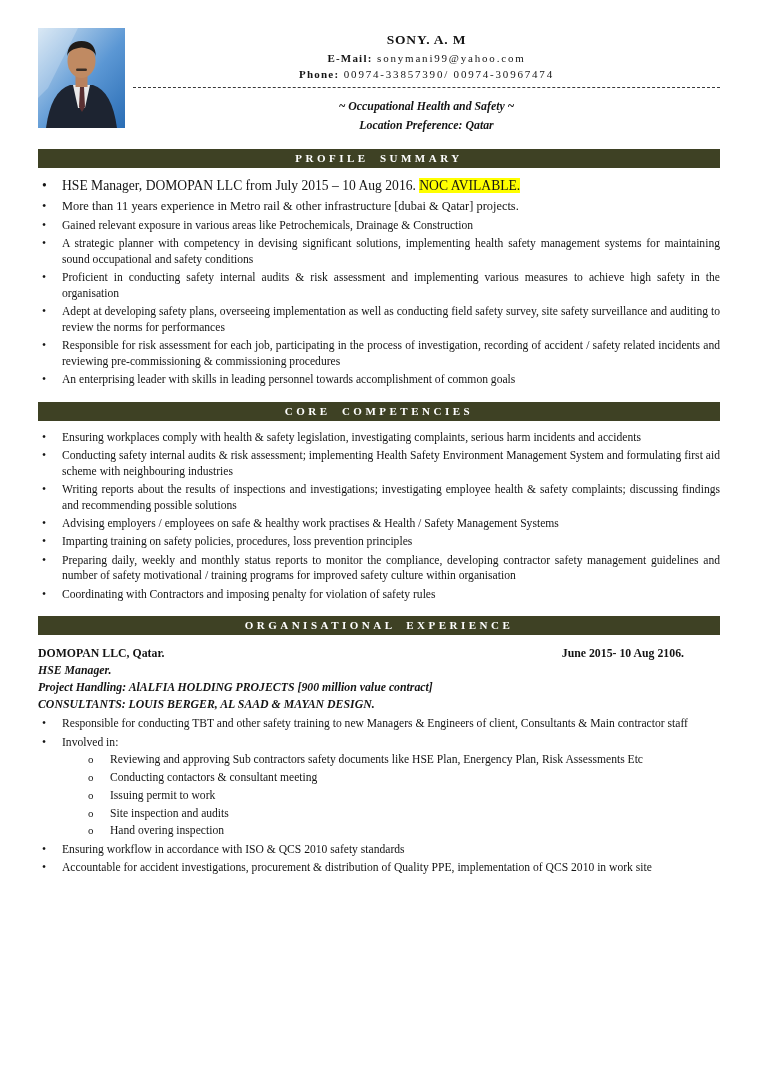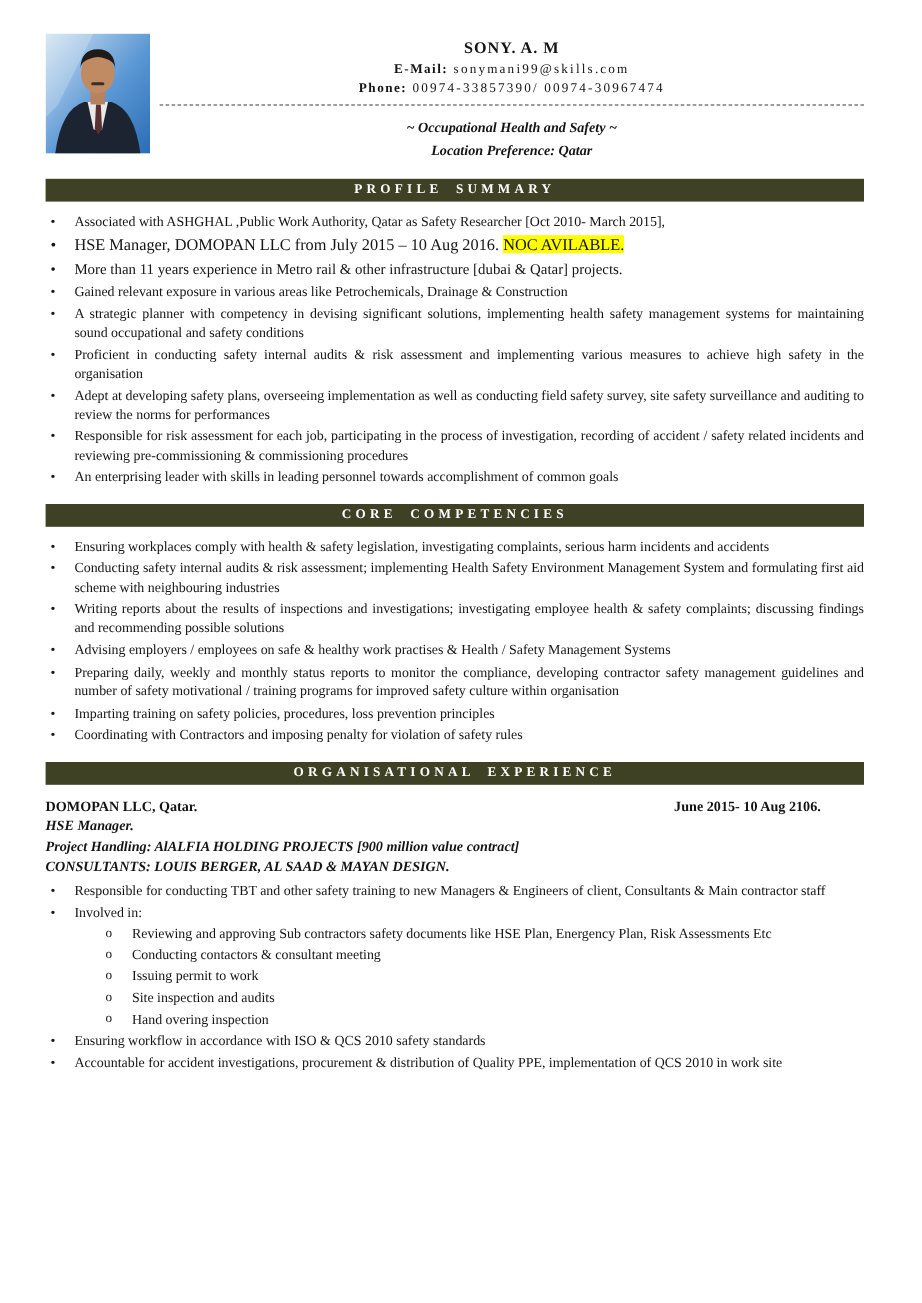--- a/index.html
+++ b/index.html
@@ -90,39 +90,38 @@
         <path d="M29 29 Q29.5 13 43.5 13 Q57.5 13 58 29 Q57 21 43.5 19.5 Q30 21 29 29 Z" fill="#1f1b18"></path>
         <rect x="38" y="40.5" width="11" height="2.6" rx="1.3" fill="#3a2e26"></rect>
       </svg>
     </div>
 
     <div class="header-right">
       <div class="contact-block">
         <div class="name">SONY. A. M</div>
         <div class="contact-line">
           <b>E-Mail:</b>
-          <span>sonymani99@skills.com</span>
+          <span>sonymani99@yahoo.com</span>
         </div>
         <div class="contact-line">
           <b>Phone:</b>
           <span>00974-33857390/ 00974-30967474</span>
         </div>
       </div>
       <div class="title-block">
         <div>~ Occupational Health and Safety ~</div>
         <div>Location Preference: Qatar</div>
       </div>
     </div>
   </header>
 
   <section>
     <div class="section-bar">PROFILE SUMMARY</div>
     <ul class="bullets">
 
-        <li><span>Associated with ASHGHAL ,Public Work Authority, Qatar as Safety Researcher [Oct 2010- March 2015],</span><span class="hl"></span></li>
 
         <li class="large"><span>HSE Manager, DOMOPAN LLC from July 2015 – 10 Aug 2016. </span><span class="hl">NOC AVILABLE.</span></li>
 
         <li class="medium"><span>More than 11 years experience in Metro rail &amp; other infrastructure [dubai &amp; Qatar] projects.</span><span class="hl"></span></li>
 
         <li><span>Gained relevant exposure in various areas like Petrochemicals, Drainage &amp; Construction</span><span class="hl"></span></li>
 
         <li><span>A strategic planner with competency in devising significant solutions, implementing health safety management systems for maintaining sound occupational and safety conditions</span><span class="hl"></span></li>
 
         <li><span>Proficient in conducting safety internal audits &amp; risk assessment and implementing various measures to achieve high safety in the organisation</span><span class="hl"></span></li>
@@ -141,23 +140,23 @@
     <ul class="bullets">
 
         <li>Ensuring workplaces comply with health &amp; safety legislation, investigating complaints, serious harm incidents and accidents</li>
 
         <li>Conducting safety internal audits &amp; risk assessment; implementing Health Safety Environment Management System and formulating first aid scheme with neighbouring industries</li>
 
         <li>Writing reports about the results of inspections and investigations; investigating employee health &amp; safety complaints; discussing findings and recommending possible solutions</li>
 
         <li>Advising employers / employees on safe &amp; healthy work practises &amp; Health / Safety Management Systems</li>
 
+        <li>Imparting training on safety policies, procedures, loss prevention principles</li>
+
         <li>Preparing daily, weekly and monthly status reports to monitor the compliance, developing contractor safety management guidelines and number of safety motivational / training programs for improved safety culture within organisation</li>
-
-        <li>Imparting training on safety policies, procedures, loss prevention principles</li>
 
         <li>Coordinating with Contractors and imposing penalty for violation of safety rules</li>
       </ul>
   </section>
 
   <section>
     <div class="section-bar">ORGANISATIONAL EXPERIENCE</div>
 
     <div class="exp-header">
       <span>DOMOPAN LLC, Qatar.</span>

